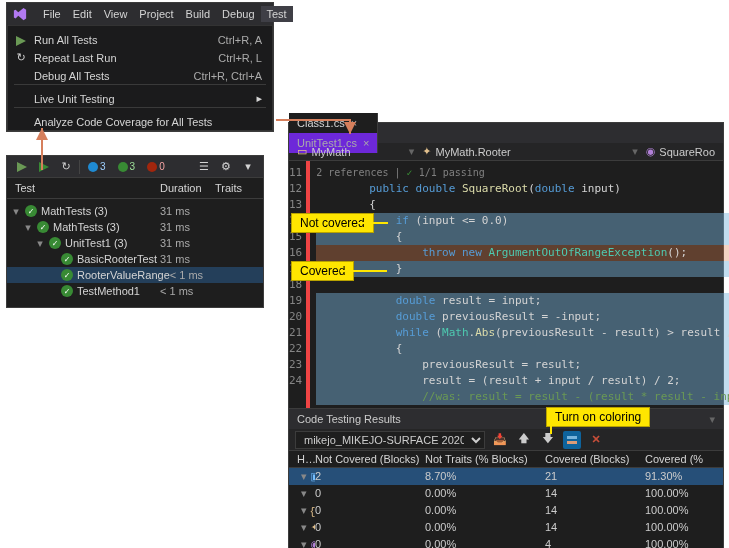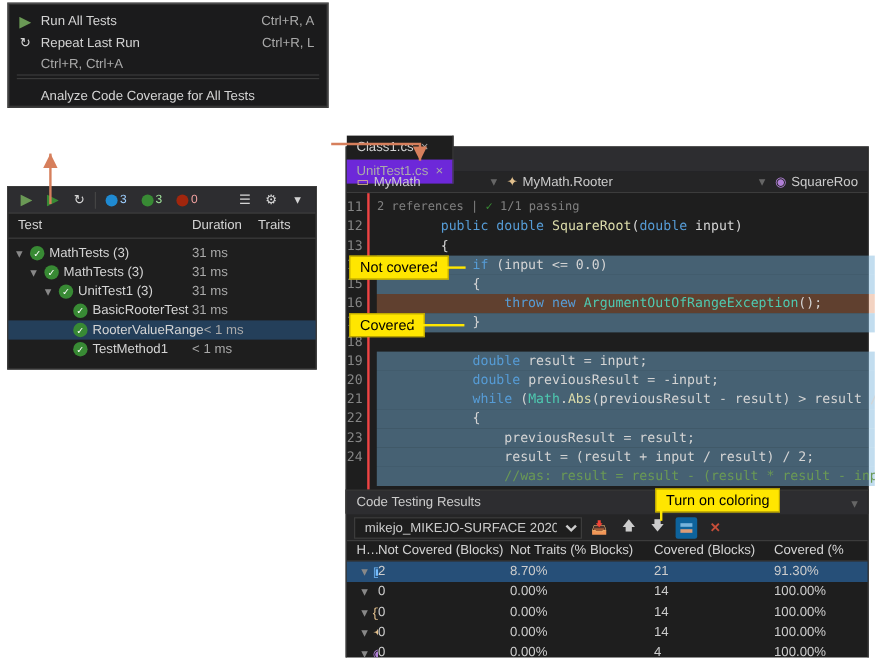--- a/index.html
+++ b/index.html
@@ -137,21 +137,21 @@
   .bc-item { display:flex; align-items:center; gap:4px; color:#ccc; }
   .codearea {
     display:flex;
     background:#1e1e1e;
   }
   .gutter {
     width: 30px; background:#1e1e1e;
     text-align:right; padding:4px 4px 4px 0;
     color:#858585; font-family:Consolas,monospace; font-size:11px;
     line-height:16px;
-    border-right:2px solid #ef4444;
+    border-right:4px solid #ef4444;
   }
   .codelines {
     padding:4px 6px 4px 6px;
     font-family:Consolas,monospace; font-size:11px;
     color:#d4d4d4; line-height:16px;
     white-space:pre;
   }
   .cov-not { background: rgba(220, 128, 80, 0.35); }
   .cov-yes { background: rgba(120, 180, 220, 0.45); }
   .k-blue { color:#569cd6; }
@@ -210,42 +210,56 @@
     position:absolute;
     height:2px;
     background:#ffe600;
   }
   svg.arrow { position:absolute; overflow:visible; pointer-events:none;}
 </style>
 </head>
 <body>
 
 <div class="panel" style="left:6px; top:2px; width:268px;">
+  <div class="menubar">
+    <span class="vs-logo">
+      <svg width="14" height="14" viewBox="0 0 16 16">
+          <path fill="#b179f1" d="M12 1l3 2v10l-3 2-6-5-3 3-2-1V4l2-1 3 3 6-5z"></path>
+        </svg>
+    </span>
+    <span id="mb-items"><span class="menubar-item">File</span><span class="menubar-item">Edit</span><span class="menubar-item">View</span><span class="menubar-item">Project</span><span class="menubar-item">Build</span><span class="menubar-item">Debug</span><span class="menubar-item selected">Test</span></span>
+  </div>
   <div class="dropdown">
     <div id="dd-items">
         <div class="dropdown-row">
           <span class="dropdown-icon">
             <svg width="10" height="10">
               <path d="M0 0l10 5-10 5z" fill="#6a9955"></path>
             </svg>
           </span>
           <span class="dropdown-label">Run All Tests</span>
           <span class="dropdown-shortcut">Ctrl+R, A</span>
         </div>
         <div class="dropdown-row">
           <span class="dropdown-icon">↻</span>
           <span class="dropdown-label">Repeat Last Run</span>
           <span class="dropdown-shortcut">Ctrl+R, L</span>
         </div>
         <div class="dropdown-row">
           <span class="dropdown-icon"></span>
+          <span class="dropdown-label">Debug All Tests</span>
           <span class="dropdown-shortcut">Ctrl+R, Ctrl+A</span>
         </div>
       </div>
     <div class="dropdown-sep"></div>
+    <div class="dropdown-row">
+      <span class="dropdown-icon"></span>
+      <span class="dropdown-label">Live Unit Testing</span>
+      <span>▸</span>
+    </div>
     <div class="dropdown-sep"></div>
     <div class="dropdown-row">
       <span class="dropdown-icon"></span>
       <span class="dropdown-label">Analyze Code Coverage for All Tests</span>
     </div>
   </div>
 </div>
 
 <div class="panel" style="left:6px; top:155px; width:258px;">
   <div class="tx-toolbar">

